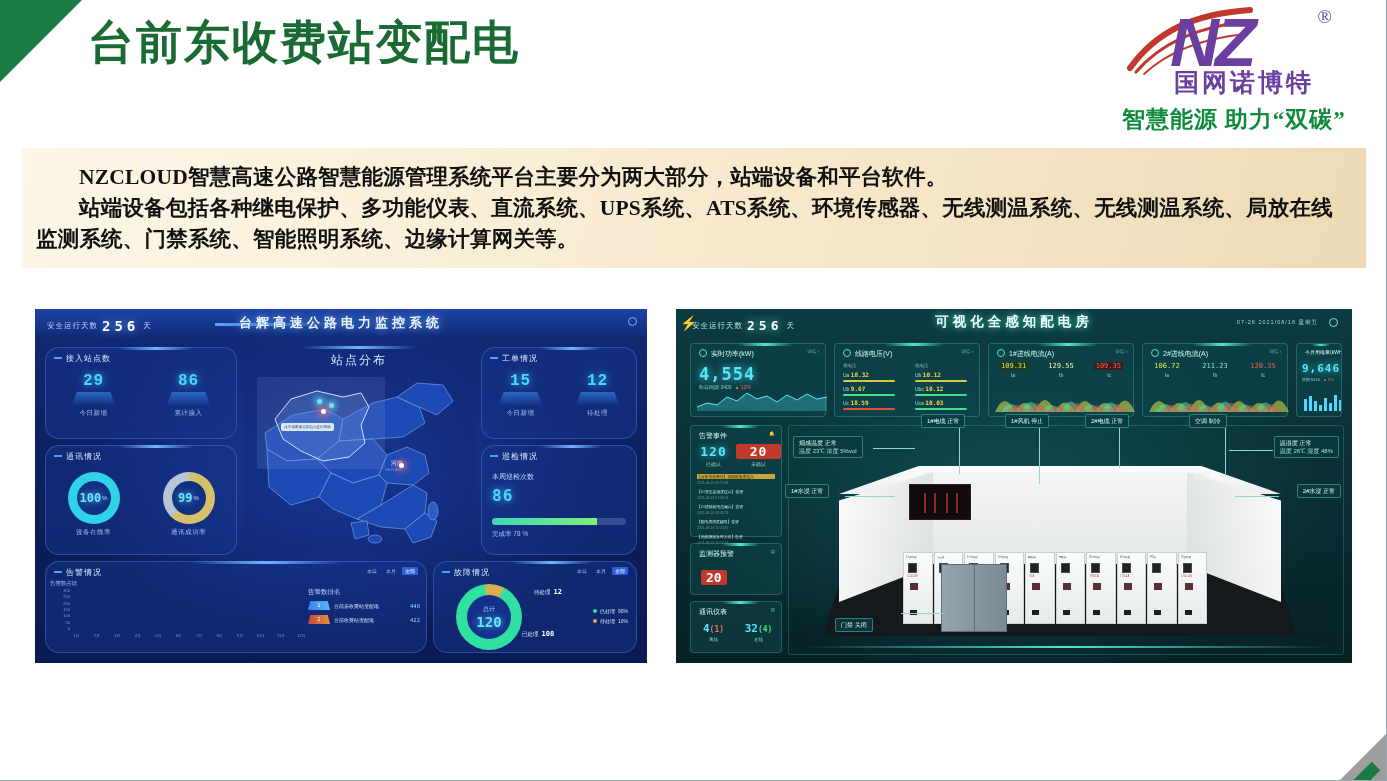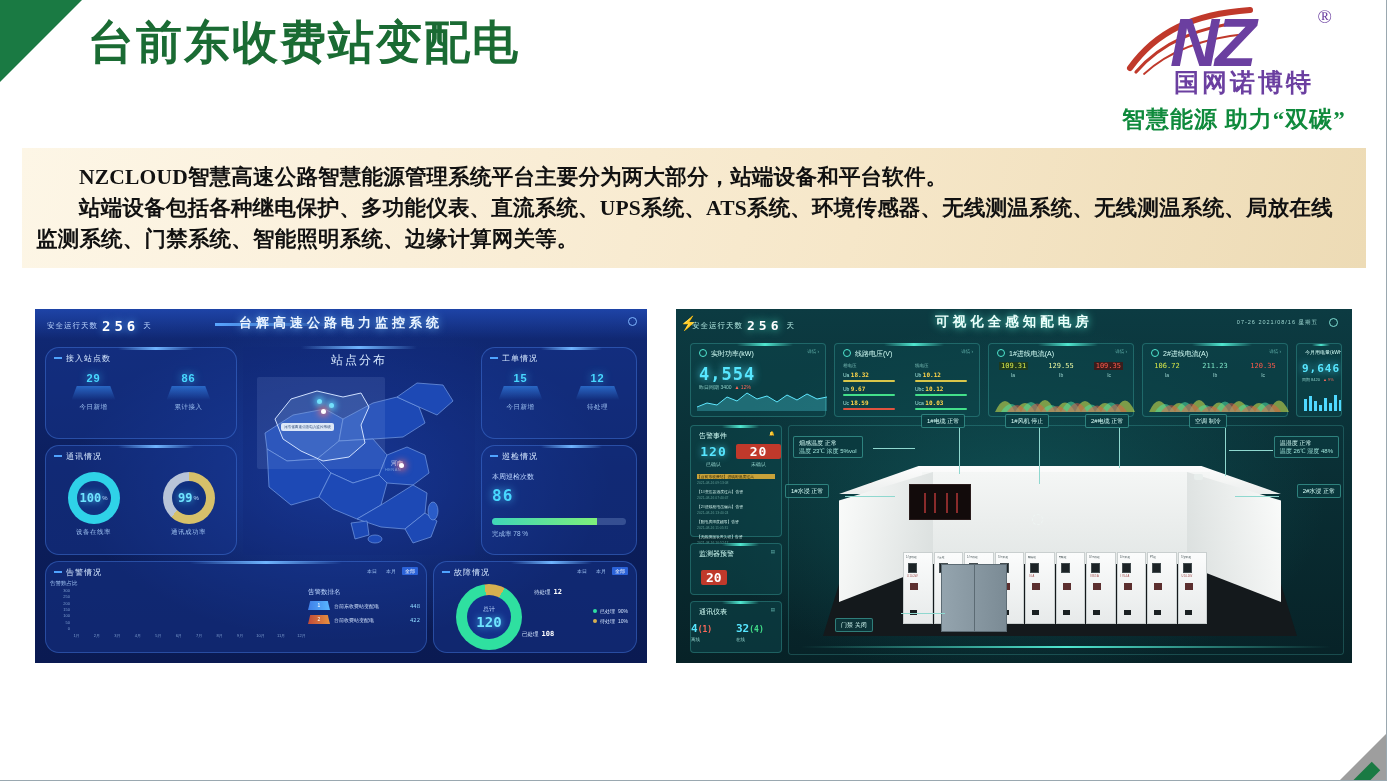--- a/index.html
+++ b/index.html
@@ -180,22 +180,22 @@
   .c-map    { left: 208px; top: 38px;  width: 232px; height: 208px;
               background: rgba(16,40,120,.35); }
   .c-order  { left: 446px; top: 38px;  width: 156px; height: 92px; }
   .c-patrol { left: 446px; top: 136px; width: 156px; height: 110px; }
   .c-alarm  { left: 10px;  top: 252px; width: 382px; height: 92px; }
   .c-fault  { left: 398px; top: 252px; width: 204px; height: 92px; }
 
   .stat2 { position:absolute; left:0; top:24px; width:100%; display:flex; }
   .stat2 > div { flex:1; text-align:center; }
   .stat-num {
-    font-size: 11px; font-weight: bold; color:#48d8ff;
-    font-family: Liberation Sans, sans-serif;
+    font-size: 16px; font-weight: bold; color:#48d8ff;
+    font-family: Liberation Mono, monospace;
     letter-spacing: 1px; text-shadow: 0 0 8px rgba(70,200,255,.9);
   }
   .stat-base {
     width: 44px; height: 14px; margin: 2px auto 3px auto;
     background: linear-gradient(180deg,rgba(60,150,255,.55),rgba(60,150,255,0));
     clip-path: polygon(12% 0,88% 0,100% 100%,0 100%);
   }
   .stat-lab { font-size: 6.5px; color:#9dc0f0; letter-spacing:.5px; }
 
   .gauges { position:absolute; left:0; top:26px; width:100%; display:flex; }
@@ -369,21 +369,21 @@
   .alarm-list { position:absolute; left:6px; right:6px; top:48px; }
   .alarm-item { margin-bottom:4px; }
   .alarm-item .t { font-size:3.8px; color:#cfeee8; white-space:nowrap; overflow:hidden; display:block;}
   .alarm-item .d { font-size:3.4px; color:#5f9b95; }
   .alarm-item.hl .t { background:#c8a23a; color:#2a2203; }
 
   .warn-n { position:absolute; left:10px; top:26px; font-size:13px; font-weight:bold;
             color:#fff; background:#c0392b; padding:0 5px; border-radius:2px;
             font-family:"DejaVu Sans Mono", monospace; }
   .comm-2 { position:absolute; left:0; top:20px; width:100%; display:flex;}
-  .comm-2 > div { flex:1; text-align:left; }
+  .comm-2 > div { flex:1; text-align:center; }
   .comm-n { font-size:11px; font-weight:bold; color:#57e6ff; font-family:"DejaVu Sans Mono", monospace;}
   .comm-n em { font-style:normal; font-size:8px; }
   .comm-n .g { color:#43e08a; } .comm-n .r { color:#ff6a5a; }
   .comm-l { font-size:4.5px; color:#8fcfc8; margin-top:2px;}
 
   
   .room { position:absolute; left: 112px; top: 116px; right: 8px; bottom: 8px;
           border:1px solid rgba(80,200,190,.25); border-radius:3px; }
   .rlabel {
     position:absolute; font-size:6px; color:#d8fff8;

